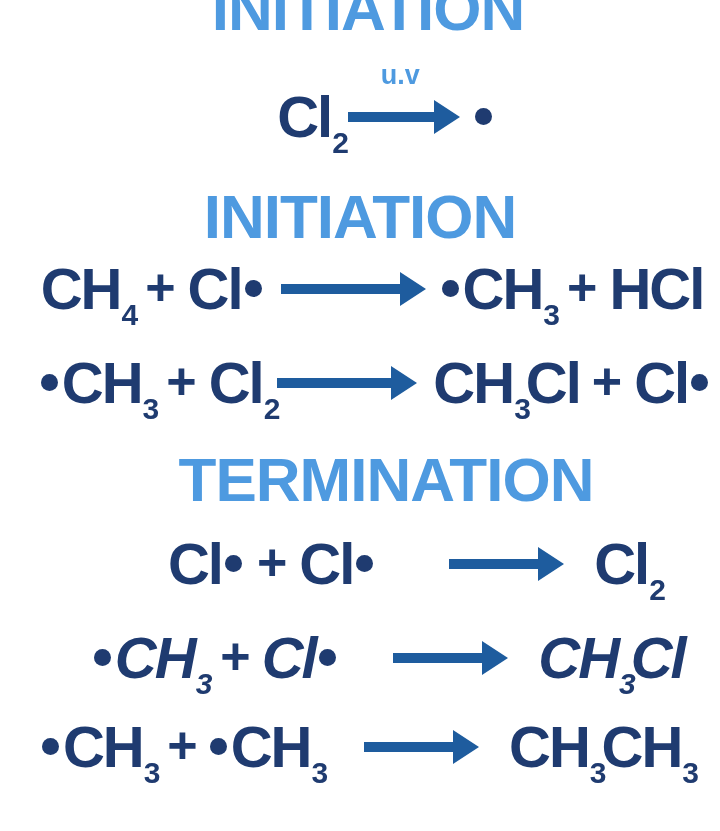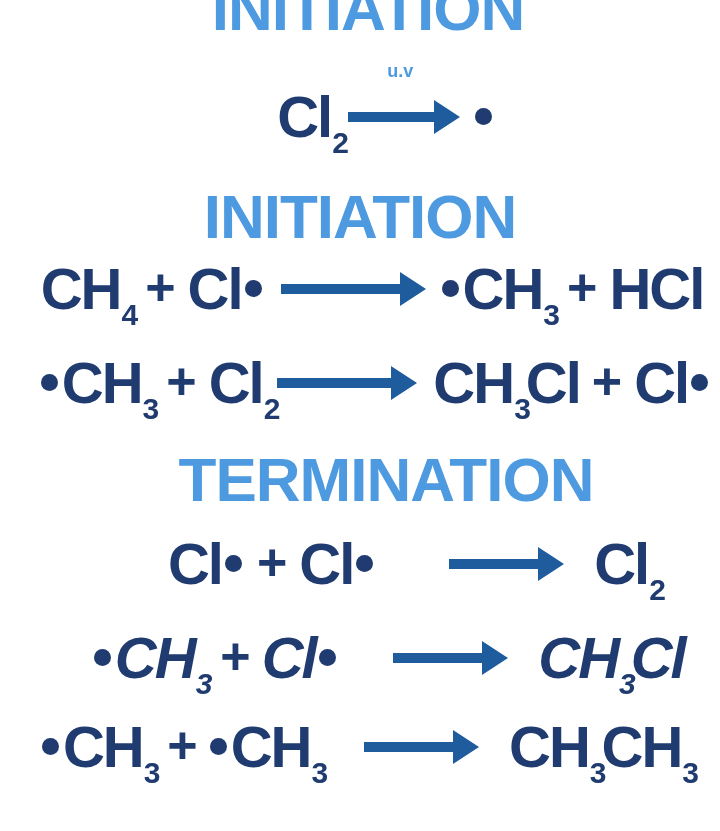--- a/index.html
+++ b/index.html
@@ -59,21 +59,21 @@
     height:10px;background:var(--arrow-blue,#1E5C9E);
   }
   .arrow::after{
     content:"";position:absolute;right:0;top:50%;margin-top:-17px;
     border-left:26px solid var(--arrow-blue,#1E5C9E);
     border-top:17px solid transparent;border-bottom:17px solid transparent;
   }
   .arrow-wrap{display:inline-block;position:relative;}
   .uv-label{
     position:absolute;top:-26px;left:44%;transform:translateX(-50%);
-    font-size:18px;font-weight:700;letter-spacing:0;
+    font-size:27px;font-weight:700;letter-spacing:0;
     color:var(--heading-blue,#4E9AE0);line-height:1;
   }
   .term-row .term-lhs{display:inline-block;width:322px;}
   #term-eq1 .term-lhs{padding-left:52px;}
   #term-eq2 .term-lhs{padding-left:20px;}
   #term-eq3 .term-lhs{padding-left:0;}
   #term-eq3 .dot-cut{margin-left:-9px;}
   .term-rhs{margin-left:14px;}
   #prop-eq2 .arrow{margin-left:2px;}
   #init-eq .arrow{margin-left:4px;margin-right:12px;}

